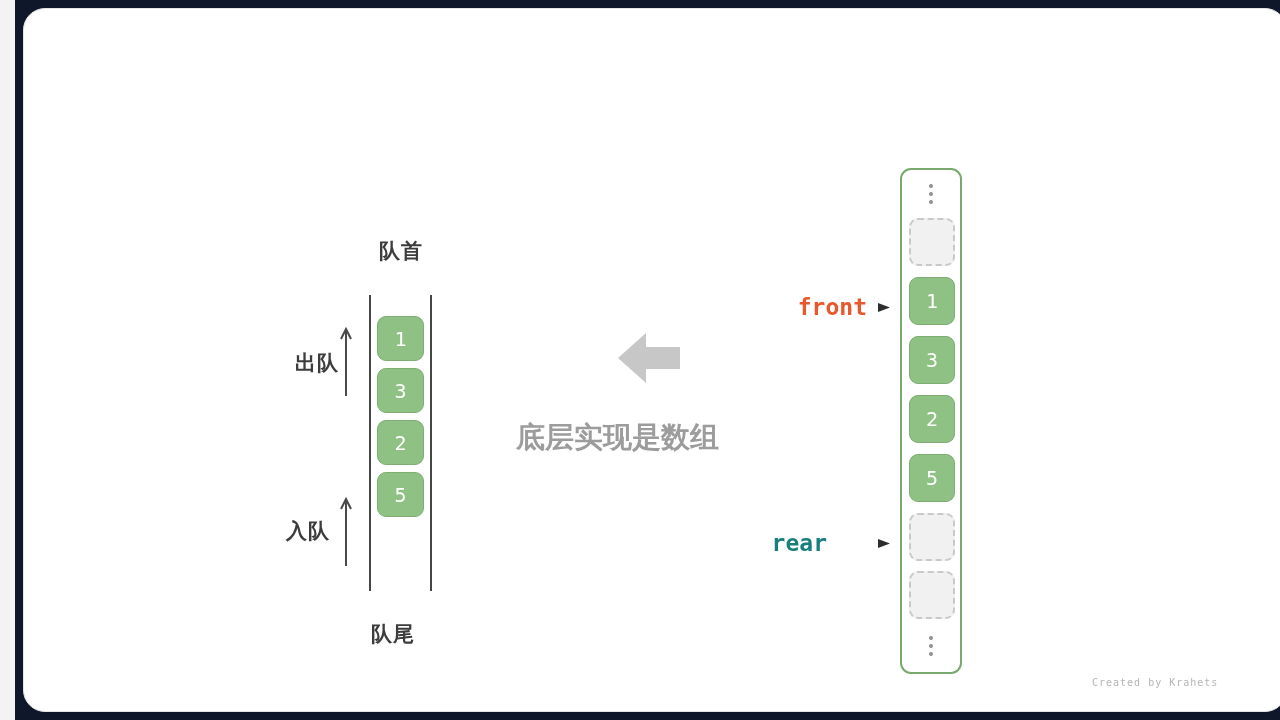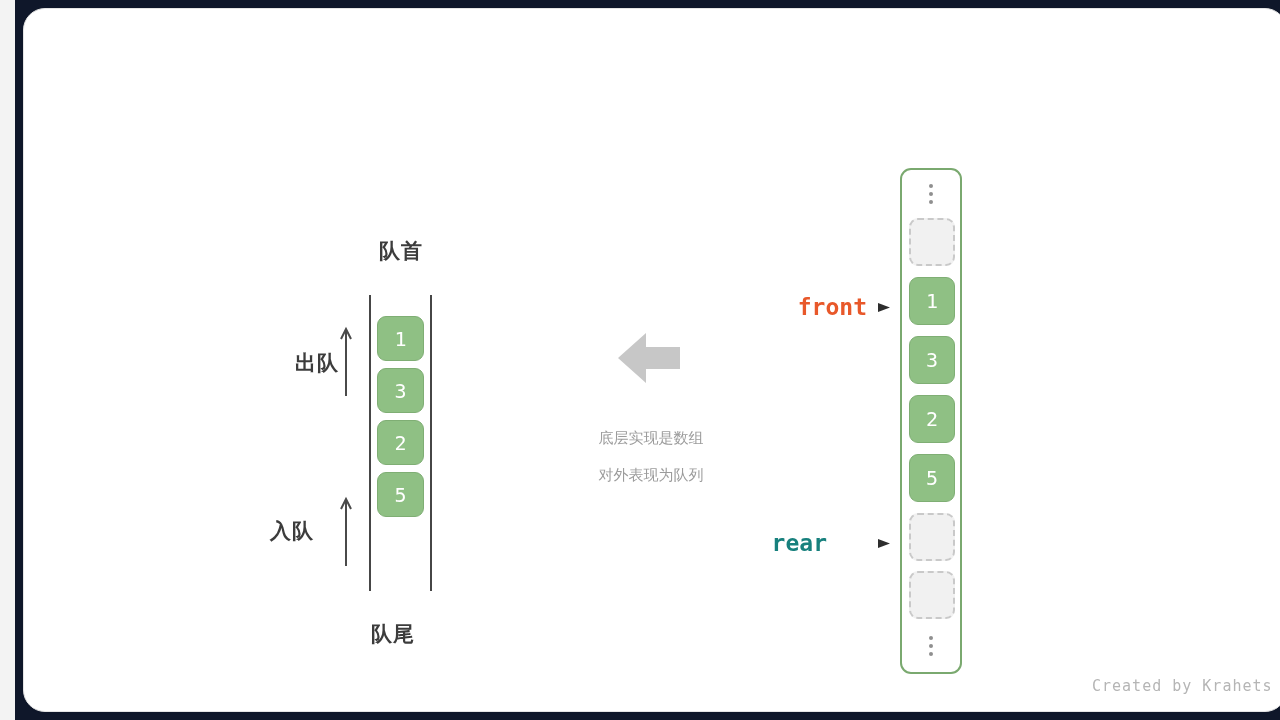--- a/index.html
+++ b/index.html
@@ -50,24 +50,24 @@
     font-family: "DejaVu Sans Mono", monospace;
     font-size: 20px;
     display: flex;
     align-items: center;
     justify-content: center;
   }
 
   
   .caption {
     width: 270px;
-    text-align: center;
+    text-align: left;
     color: #9c9c9c;
-    font-weight: normal;
-    font-size: 15px;
+    font-weight: bold;
+    font-size: 29px;
     line-height: 37px;
   }
 
   
   .array-box {
     width: 62px;
     height: 506px;
     box-sizing: border-box;
     border: 2px solid #7aa96f;
     border-radius: 11px;
@@ -116,21 +116,21 @@
     font-family: "DejaVu Sans Mono", monospace;
     font-weight: bold;
     font-size: 23px;
     line-height: 26px;
   }
   .pointer-front { color: #e8582a; }
   .pointer-rear { color: #17807d; }
 
   .credit {
     font-family: "DejaVu Sans Mono", monospace;
-    font-size: 15px;
+    font-size: 10px;
     color: #b5b5b5;
     letter-spacing: 1px;
   }
 </style>
 </head>
 <body>
 
 <div class="canvas">
   <div class="card">
 
@@ -143,35 +143,34 @@
     <div class="abs qcell" style="left:353px; top:359px;">3</div>
     <div class="abs qcell" style="left:353px; top:411px;">2</div>
     <div class="abs qcell" style="left:353px; top:463px;">5</div>
 
     <div class="abs cn-label" style="left:265px; top:340px; width:56px;">出队</div>
     <svg class="abs" style="left:314px; top:316px;" width="16" height="74" viewBox="0 0 16 74">
       <line x1="8" y1="71" x2="8" y2="6" stroke="#4a4a4a" stroke-width="2"></line>
       <path d="M3 14 L8 4 L13 14" fill="none" stroke="#4a4a4a" stroke-width="2"></path>
     </svg>
 
-    <div class="abs cn-label" style="left:240px; top:508px; width:56px;">入队</div>
+    <div class="abs cn-label" style="left:256px; top:508px; width:56px;">入队</div>
     <svg class="abs" style="left:314px; top:486px;" width="16" height="74" viewBox="0 0 16 74">
       <line x1="8" y1="71" x2="8" y2="6" stroke="#4a4a4a" stroke-width="2"></line>
       <path d="M3 14 L8 4 L13 14" fill="none" stroke="#4a4a4a" stroke-width="2"></path>
     </svg>
 
     <div class="abs cn-label" style="left:332px; top:611px; width:74px;">队尾</div>
 
     <svg class="abs" style="left:594px; top:324px;" width="62" height="50" viewBox="0 0 62 50">
       <polygon points="0,25 28,0 28,14 62,14 62,36 28,36 28,50" fill="#c7c7c7"></polygon>
     </svg>
 
     <div class="abs caption" style="left:492px; top:410px;">
       <div>底层实现是数组</div>
-      <div>对外表现为队列</div>
     </div>
 
     <div class="abs array-box" style="left:876px; top:159px;">
 
       <div class="vdots" style="top:14px;">
         <span></span>
           <span></span>
           <span></span>
       </div>
 

